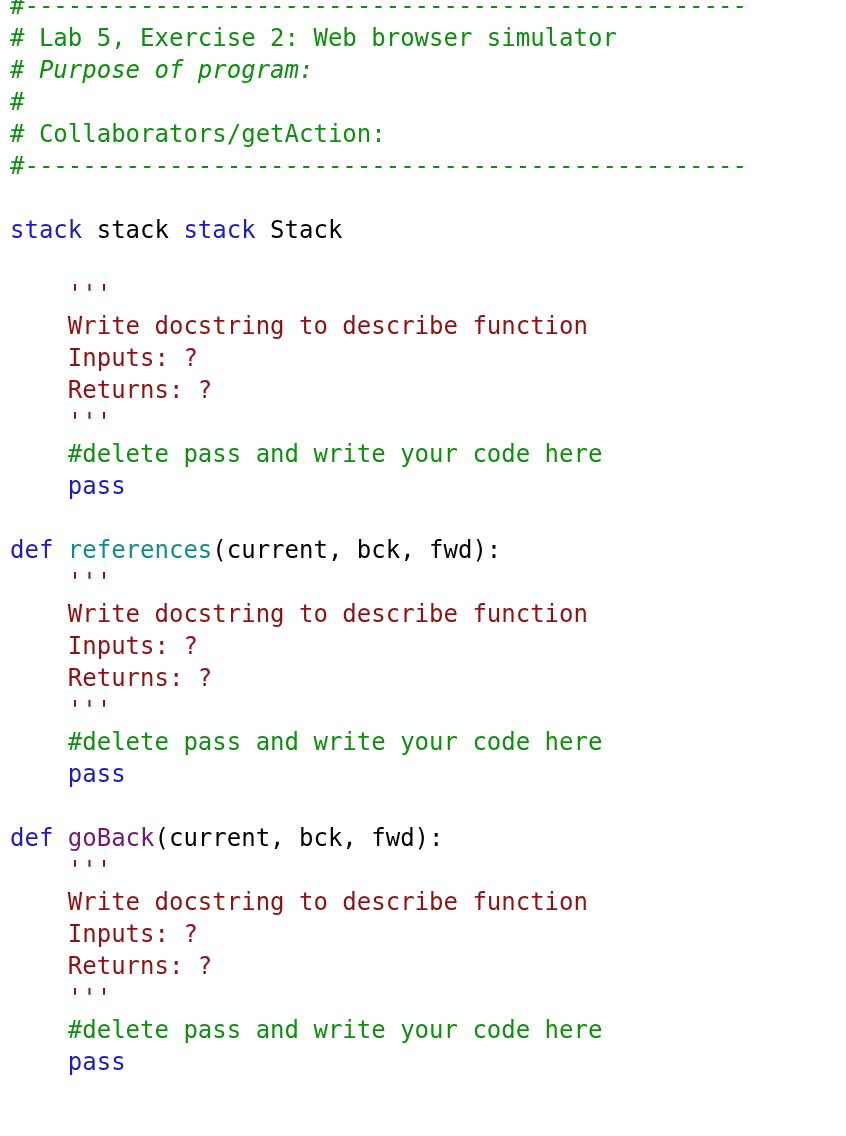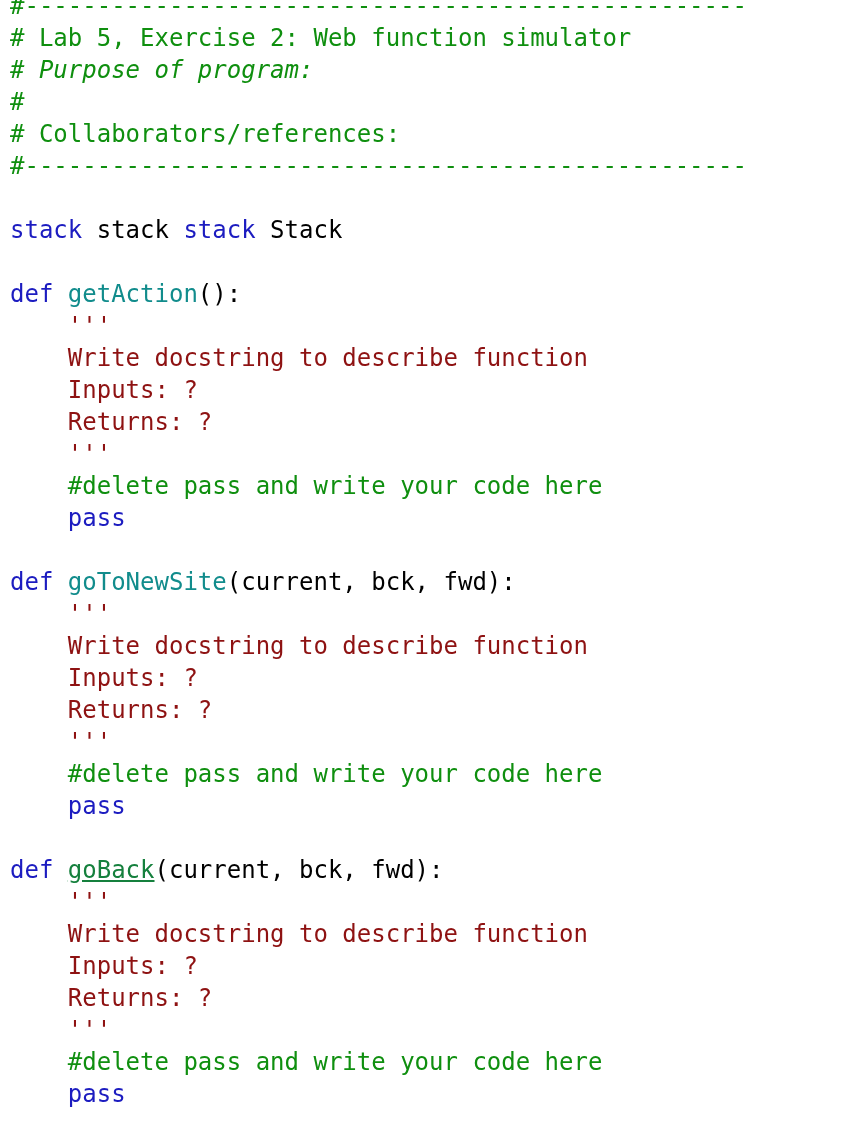--- a/index.html
+++ b/index.html
@@ -28,47 +28,46 @@
   .line {
     height: 32px;
     white-space: pre;
   }
 </style>
 </head>
 <body>
 
 <div class="editor" style="background: rgb(255, 255, 255);">
     <div class="line"><span style="color: rgb(15, 143, 15);">#--------------------------------------------------</span></div>
-    <div class="line"><span style="color: rgb(15, 143, 15);"># Lab 5, Exercise 2: Web function simulator</span></div>
+    <div class="line"><span style="color: rgb(15, 143, 15);"># Lab 5, Exercise 2: Web browser simulator</span></div>
     <div class="line"><span style="color: rgb(15, 143, 15); font-style: italic;"># Purpose of program:</span></div>
     <div class="line"><span style="color: rgb(15, 143, 15);">#</span></div>
-    <div class="line"><span style="color: rgb(15, 143, 15);"># Collaborators/references:</span></div>
+    <div class="line"><span style="color: rgb(15, 143, 15);"># Collaborators/getAction:</span></div>
     <div class="line"><span style="color: rgb(15, 143, 15);">#--------------------------------------------------</span></div>
     <div class="line"> </div>
     <div class="line"><span style="color: rgb(28, 28, 192);">stack</span><span style="color: rgb(0, 0, 0);"> stack </span><span style="color: rgb(28, 28, 192);">stack</span><span style="color: rgb(0, 0, 0);"> Stack</span></div>
     <div class="line"> </div>
-    <div class="line"><span style="color: rgb(28, 28, 192);">def</span><span style="color: rgb(0, 0, 0);"> </span><span style="color: rgb(17, 140, 140);">getAction</span><span style="color: rgb(0, 0, 0);">():</span></div>
     <div class="line"><span style="color: rgb(142, 18, 18);">    '''</span></div>
     <div class="line"><span style="color: rgb(142, 18, 18);">    Write docstring to describe function</span></div>
     <div class="line"><span style="color: rgb(142, 18, 18);">    Inputs: ?</span></div>
     <div class="line"><span style="color: rgb(142, 18, 18);">    Returns: ?</span></div>
     <div class="line"><span style="color: rgb(142, 18, 18);">    '''</span></div>
     <div class="line"><span style="color: rgb(0, 0, 0);">    </span><span style="color: rgb(15, 143, 15);">#delete pass and write your code here</span></div>
     <div class="line"><span style="color: rgb(0, 0, 0);">    </span><span style="color: rgb(28, 28, 192);">pass</span></div>
     <div class="line"> </div>
-    <div class="line"><span style="color: rgb(28, 28, 192);">def</span><span style="color: rgb(0, 0, 0);"> </span><span style="color: rgb(17, 140, 140);">goToNewSite</span><span style="color: rgb(0, 0, 0);">(current, bck, fwd):</span></div>
+    <div class="line"><span style="color: rgb(28, 28, 192);">def</span><span style="color: rgb(0, 0, 0);"> </span><span style="color: rgb(17, 140, 140);">references</span><span style="color: rgb(0, 0, 0);">(current, bck, fwd):</span></div>
     <div class="line"><span style="color: rgb(142, 18, 18);">    '''</span></div>
     <div class="line"><span style="color: rgb(142, 18, 18);">    Write docstring to describe function</span></div>
     <div class="line"><span style="color: rgb(142, 18, 18);">    Inputs: ?</span></div>
     <div class="line"><span style="color: rgb(142, 18, 18);">    Returns: ?</span></div>
     <div class="line"><span style="color: rgb(142, 18, 18);">    '''</span></div>
     <div class="line"><span style="color: rgb(0, 0, 0);">    </span><span style="color: rgb(15, 143, 15);">#delete pass and write your code here</span></div>
     <div class="line"><span style="color: rgb(0, 0, 0);">    </span><span style="color: rgb(28, 28, 192);">pass</span></div>
     <div class="line"> </div>
-    <div class="line"><span style="color: rgb(28, 28, 192);">def</span><span style="color: rgb(0, 0, 0);"> </span><span style="color: #15803d; text-decoration: underline;">goBack</span><span style="color: rgb(0, 0, 0);">(current, bck, fwd):</span></div>
+    <div class="line"><span style="color: rgb(28, 28, 192);">def</span><span style="color: rgb(0, 0, 0);"> </span><span style="color: #701a75;">goBack</span><span style="color: rgb(0, 0, 0);">(current, bck, fwd):</span></div>
     <div class="line"><span style="color: rgb(142, 18, 18);">    '''</span></div>
     <div class="line"><span style="color: rgb(142, 18, 18);">    Write docstring to describe function</span></div>
     <div class="line"><span style="color: rgb(142, 18, 18);">    Inputs: ?</span></div>
     <div class="line"><span style="color: rgb(142, 18, 18);">    Returns: ?</span></div>
     <div class="line"><span style="color: rgb(142, 18, 18);">    '''</span></div>
     <div class="line"><span style="color: rgb(0, 0, 0);">    </span><span style="color: rgb(15, 143, 15);">#delete pass and write your code here</span></div>
     <div class="line"><span style="color: rgb(0, 0, 0);">    </span><span style="color: rgb(28, 28, 192);">pass</span></div>
   </div>
 
 </body></html>

